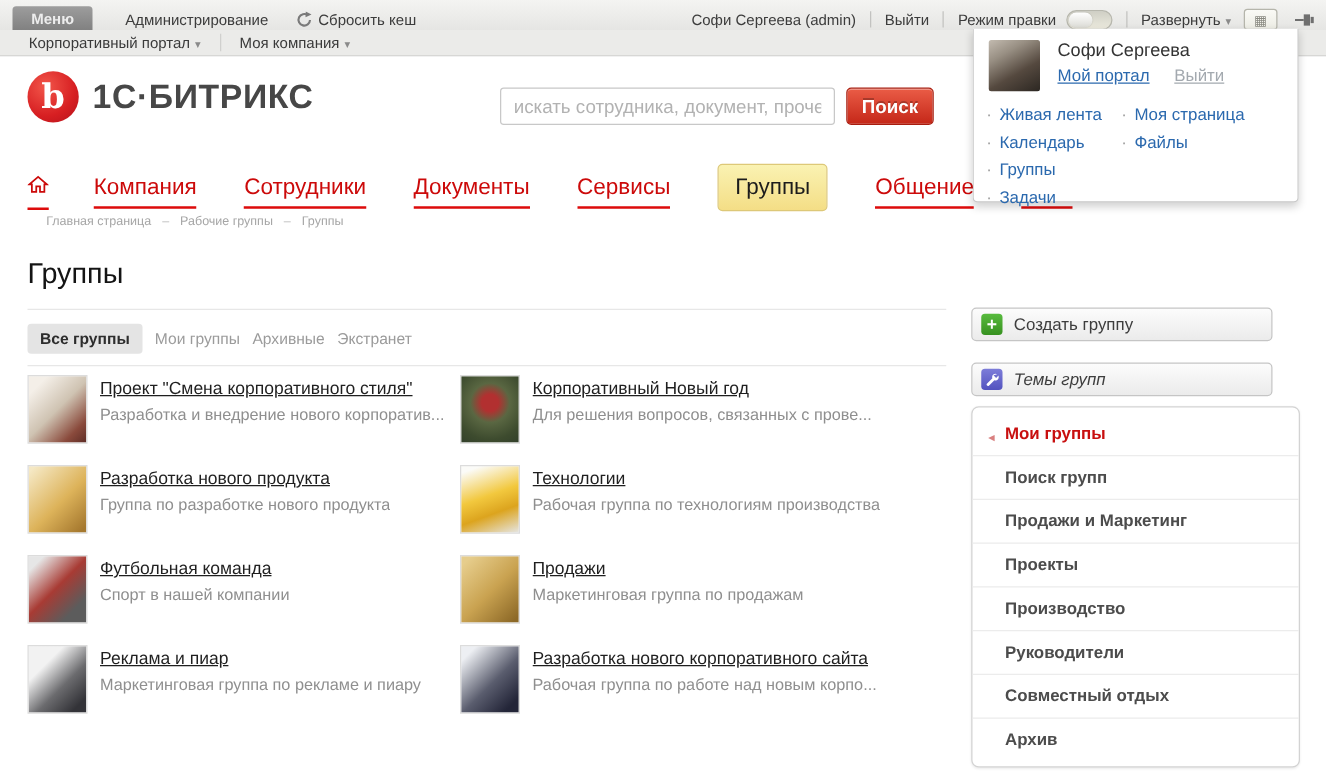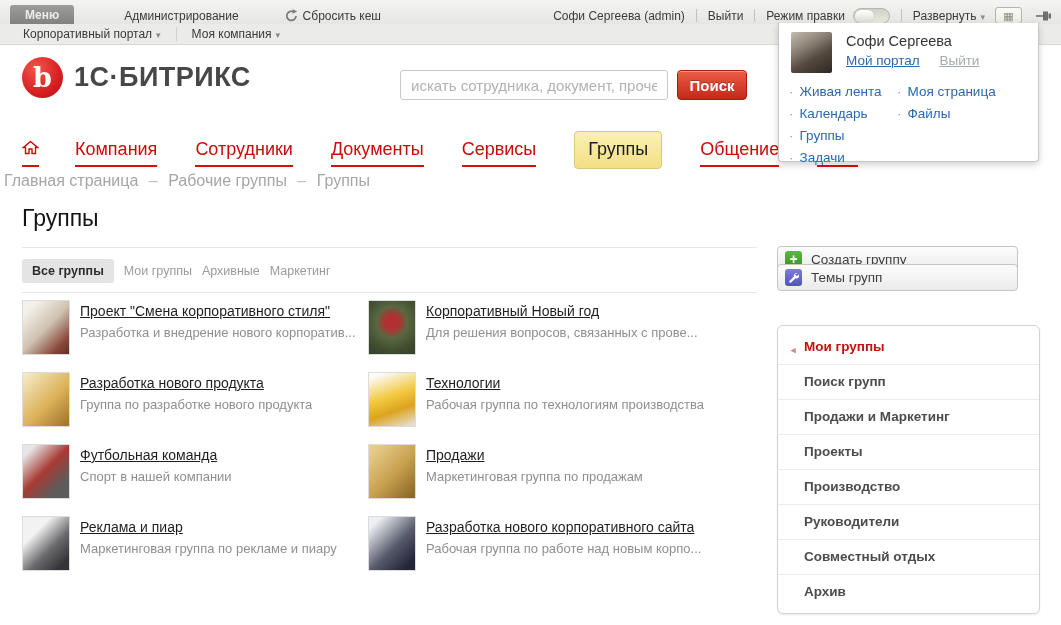--- a/index.html
+++ b/index.html
@@ -2,21 +2,21 @@
 <html><head>
 <meta charset="utf-8">
 <style>
   * { margin:0; padding:0; box-sizing:border-box; }
   html,body { width:1061px; height:625px; background:#fff;
     font-family:"Liberation Sans", sans-serif; position:relative; overflow:hidden; }
 
   
   .admin-bar { position:absolute; top:0; left:0; width:1061px; height:32px;
     background:linear-gradient(#f4f4f2,#e1e1df); border-bottom:1px solid #c6c6c4;
-    display:flex; align-items:center; font-size:12px; color:#3c3c3c;gap:24px; }
+    display:flex; align-items:center; font-size:12px; color:#3c3c3c; }
   .menu-btn { margin-left:10px; background:linear-gradient(#9d9d9d,#7e7e7e);
     color:#ededed; font-weight:bold; padding:3px 15px 4px; border-radius:3px 3px 0 0; cursor:pointer; }
   .admin-link { margin-left:26px; cursor:pointer; }
   .cache-wrap { margin-left:22px; display:flex; align-items:center; cursor:pointer; }
   .cache-wrap svg { margin-right:5px; }
   .admin-right { margin-left:auto; display:flex; align-items:center; }
   .vdiv { width:1px; height:13px; background:#c2c2c0; margin:0 11px; }
   .toggle { width:37px; height:16px; border-radius:9px; margin-left:8px;
     background:linear-gradient(#cfcfc5,#eceade); border:1px solid #b7b7ad; position:relative; cursor:pointer; }
   .knob { position:absolute; left:1px; top:1px; width:19px; height:12px; border-radius:7px;
@@ -54,21 +54,21 @@
 
   
   .nav { position:absolute; left:22px; top:131px; display:flex; align-items:baseline; }
   .nav-home { border-bottom:2px solid #dd0b0b; padding-bottom:6px; margin-right:36px; cursor:pointer; }
   .nav-item { font-size:18px; color:#cc0a0a; border-bottom:2px solid #dd0b0b;
     padding-bottom:5px; margin-right:38px; cursor:pointer; white-space:nowrap; }
   .nav-item.active { background:linear-gradient(#faf2b2,#f4de86); border:1px solid #ddc878;
     border-radius:4px; color:#1c1c1c; padding:7px 13px 8px; margin-right:38px; }
 
   
-  .breadcrumb { position:absolute; left:4px; top:172px; font-size:16px; color:#a6a6a6; }
+  .breadcrumb { position:absolute; left:37px; top:172px; font-size:10px; color:#a6a6a6; }
   .crumb { cursor:pointer; }
   .crumb-sep { margin:0 6px; color:#bdbdbd; }
 
   
   .page-title { position:absolute; left:22px; top:205px; font-size:23px; font-weight:normal; color:#141414; }
   .divider { position:absolute; left:22px; width:735px; height:1px; background:#e7e7e7; }
   .tabs { position:absolute; left:22px; top:259px; display:flex; align-items:center; font-size:12.5px; }
   .tab { color:#9b9b9b; margin-right:10px; padding:5px 0; cursor:pointer; }
   .tab.active { background:#e4e4e4; border-radius:3px; padding:5px 10px; font-weight:bold; color:#2d2d2d; }
 
@@ -105,21 +105,21 @@
   .pu-grid { display:flex; margin:11px 0 0 10px; }
   .pu-col { width:108px; }
   .pu-col + .pu-col { width:auto; }
   .pu-item { font-size:13.5px; color:#2b69ae; margin-bottom:7px; cursor:pointer; white-space:nowrap; }
   .bullet::before { content:"·"; color:#9a9a9a; margin-right:6px; }
 
   
   .action-btn { position:absolute; left:777px; width:241px; height:27px;
     background:linear-gradient(#fcfcfc,#ebebeb); border:1px solid #c5c5c5; border-radius:4px;
     display:flex; align-items:center; padding-left:7px; font-size:13.5px; color:#3e3e3e; cursor:pointer; }
-  .btn-create { top:246px; } .btn-themes { top:264px; }
+  .btn-create { top:246px; } .btn-themes { top:290px;font-style:italic; }
   .icon-sq { width:17px; height:17px; border-radius:3px; margin-right:9px; flex:none;
     display:flex; align-items:center; justify-content:center; color:#fff; }
   .icon-plus { background:linear-gradient(#58bb3e,#379120); font-size:14px; font-weight:bold; line-height:1; }
   .icon-plus::before { content:"+"; margin-top:-1px; }
   .icon-wrench { background:linear-gradient(#7d7dd9,#5353bf); }
 
   
   .side-menu { position:absolute; left:777px; top:325px; width:263px; background:#fff;
     border:1px solid #d3d3d3; border-radius:6px; box-shadow:0 1px 2px rgba(0,0,0,.08); padding:4px 0; }
   .sm-item { position:relative; padding:9px 18px 10px 26px; font-size:13.5px; font-weight:bold;
@@ -207,21 +207,21 @@
   <span>Группы</span>
 </div>
 
 <h1 class="page-title">Группы</h1>
 <div class="divider" style="top:247px"></div>
 
 <div class="tabs">
   <span class="tab active">Все группы</span>
   <span class="tab">Мои группы</span>
   <span class="tab">Архивные</span>
-  <span class="tab">Маркетинг</span>
+  <span class="tab">Экстранет</span>
 </div>
 <div class="divider" style="top:292px"></div>
 
 <div class="groups">
   <div class="group-item">
     <div class="thumb t0"></div>
     <div class="gi-text">
       <span class="gi-title">Проект "Смена корпоративного стиля"</span>
       <div class="gi-desc">Разработка и внедрение нового корпоратив...</div>
     </div>

